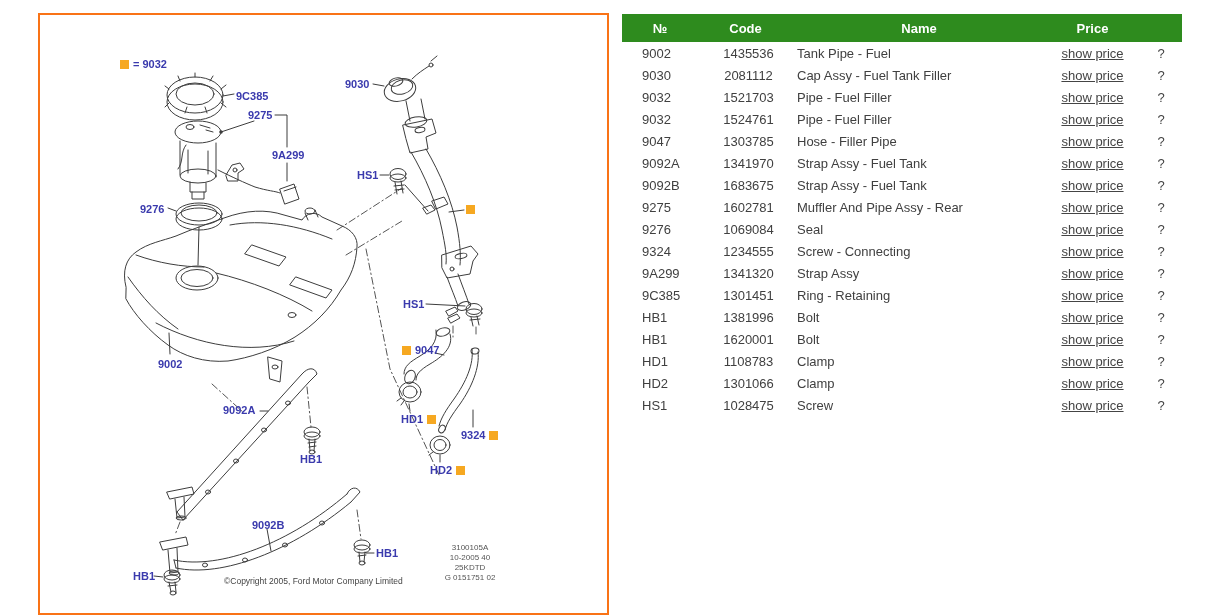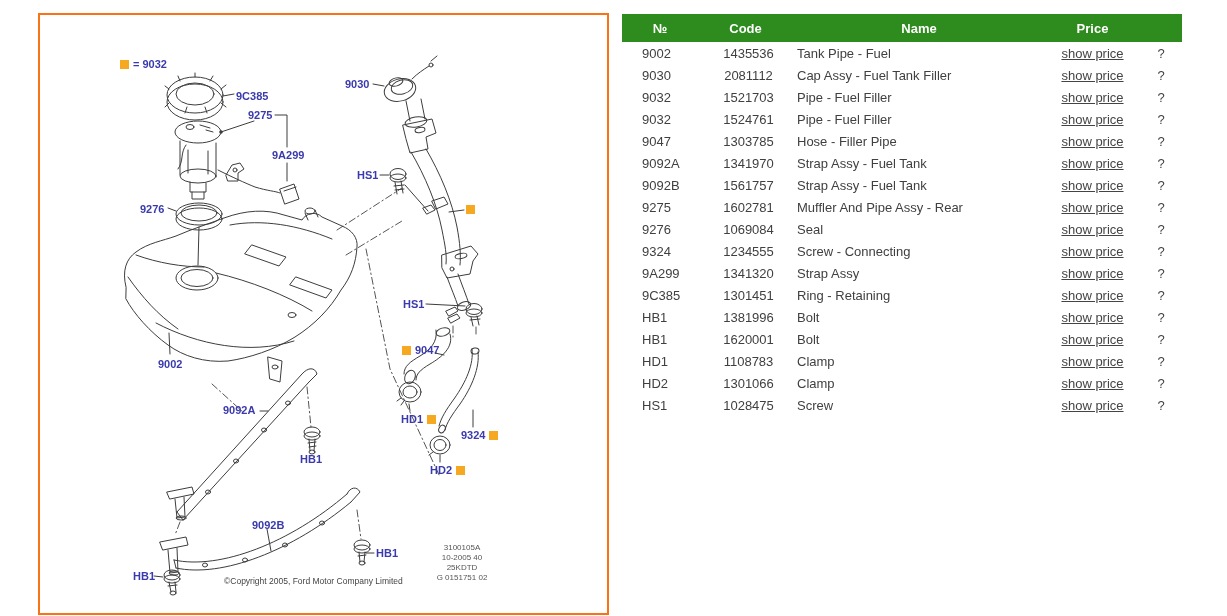--- a/index.html
+++ b/index.html
@@ -21,21 +21,21 @@
   .callout{
     position:absolute;font-size:11px;font-weight:bold;color:#3a3aad;
     white-space:nowrap;line-height:12px;letter-spacing:0px;
   }
   .sq{display:inline-block;width:9px;height:9px;background:#f6a821;vertical-align:-1px;}
   .sq.lead{margin-right:4px;}
   .sq.trail{margin-left:4px;}
   .sq.alone{position:absolute;}
 
   .stamp{
-    position:absolute;left:380px;top:528px;width:84px;text-align:center;
+    position:absolute;left:388px;top:528px;width:84px;text-align:center;
     font-size:8px;line-height:10px;color:#555;
   }
   .copyright{
     position:absolute;left:184px;top:561px;font-size:8.5px;color:#444;
   }
 
   
   .parts-panel{position:absolute;left:622px;top:14px;width:560px;}
   table.parts{border-collapse:collapse;width:560px;table-layout:fixed;}
   table.parts th{
@@ -349,21 +349,21 @@
         </tr>
         <tr>
           <td class="c0">9092A</td>
           <td class="c1">1341970</td>
           <td class="c2">Strap Assy - Fuel Tank</td>
           <td class="c3"><a class="show-price">show price</a></td>
           <td class="c4"><a class="help">?</a></td>
         </tr>
         <tr>
           <td class="c0">9092B</td>
-          <td class="c1">1561757</td>
+          <td class="c1">1683675</td>
           <td class="c2">Strap Assy - Fuel Tank</td>
           <td class="c3"><a class="show-price">show price</a></td>
           <td class="c4"><a class="help">?</a></td>
         </tr>
         <tr>
           <td class="c0">9275</td>
           <td class="c1">1602781</td>
           <td class="c2">Muffler And Pipe Assy - Rear</td>
           <td class="c3"><a class="show-price">show price</a></td>
           <td class="c4"><a class="help">?</a></td>

